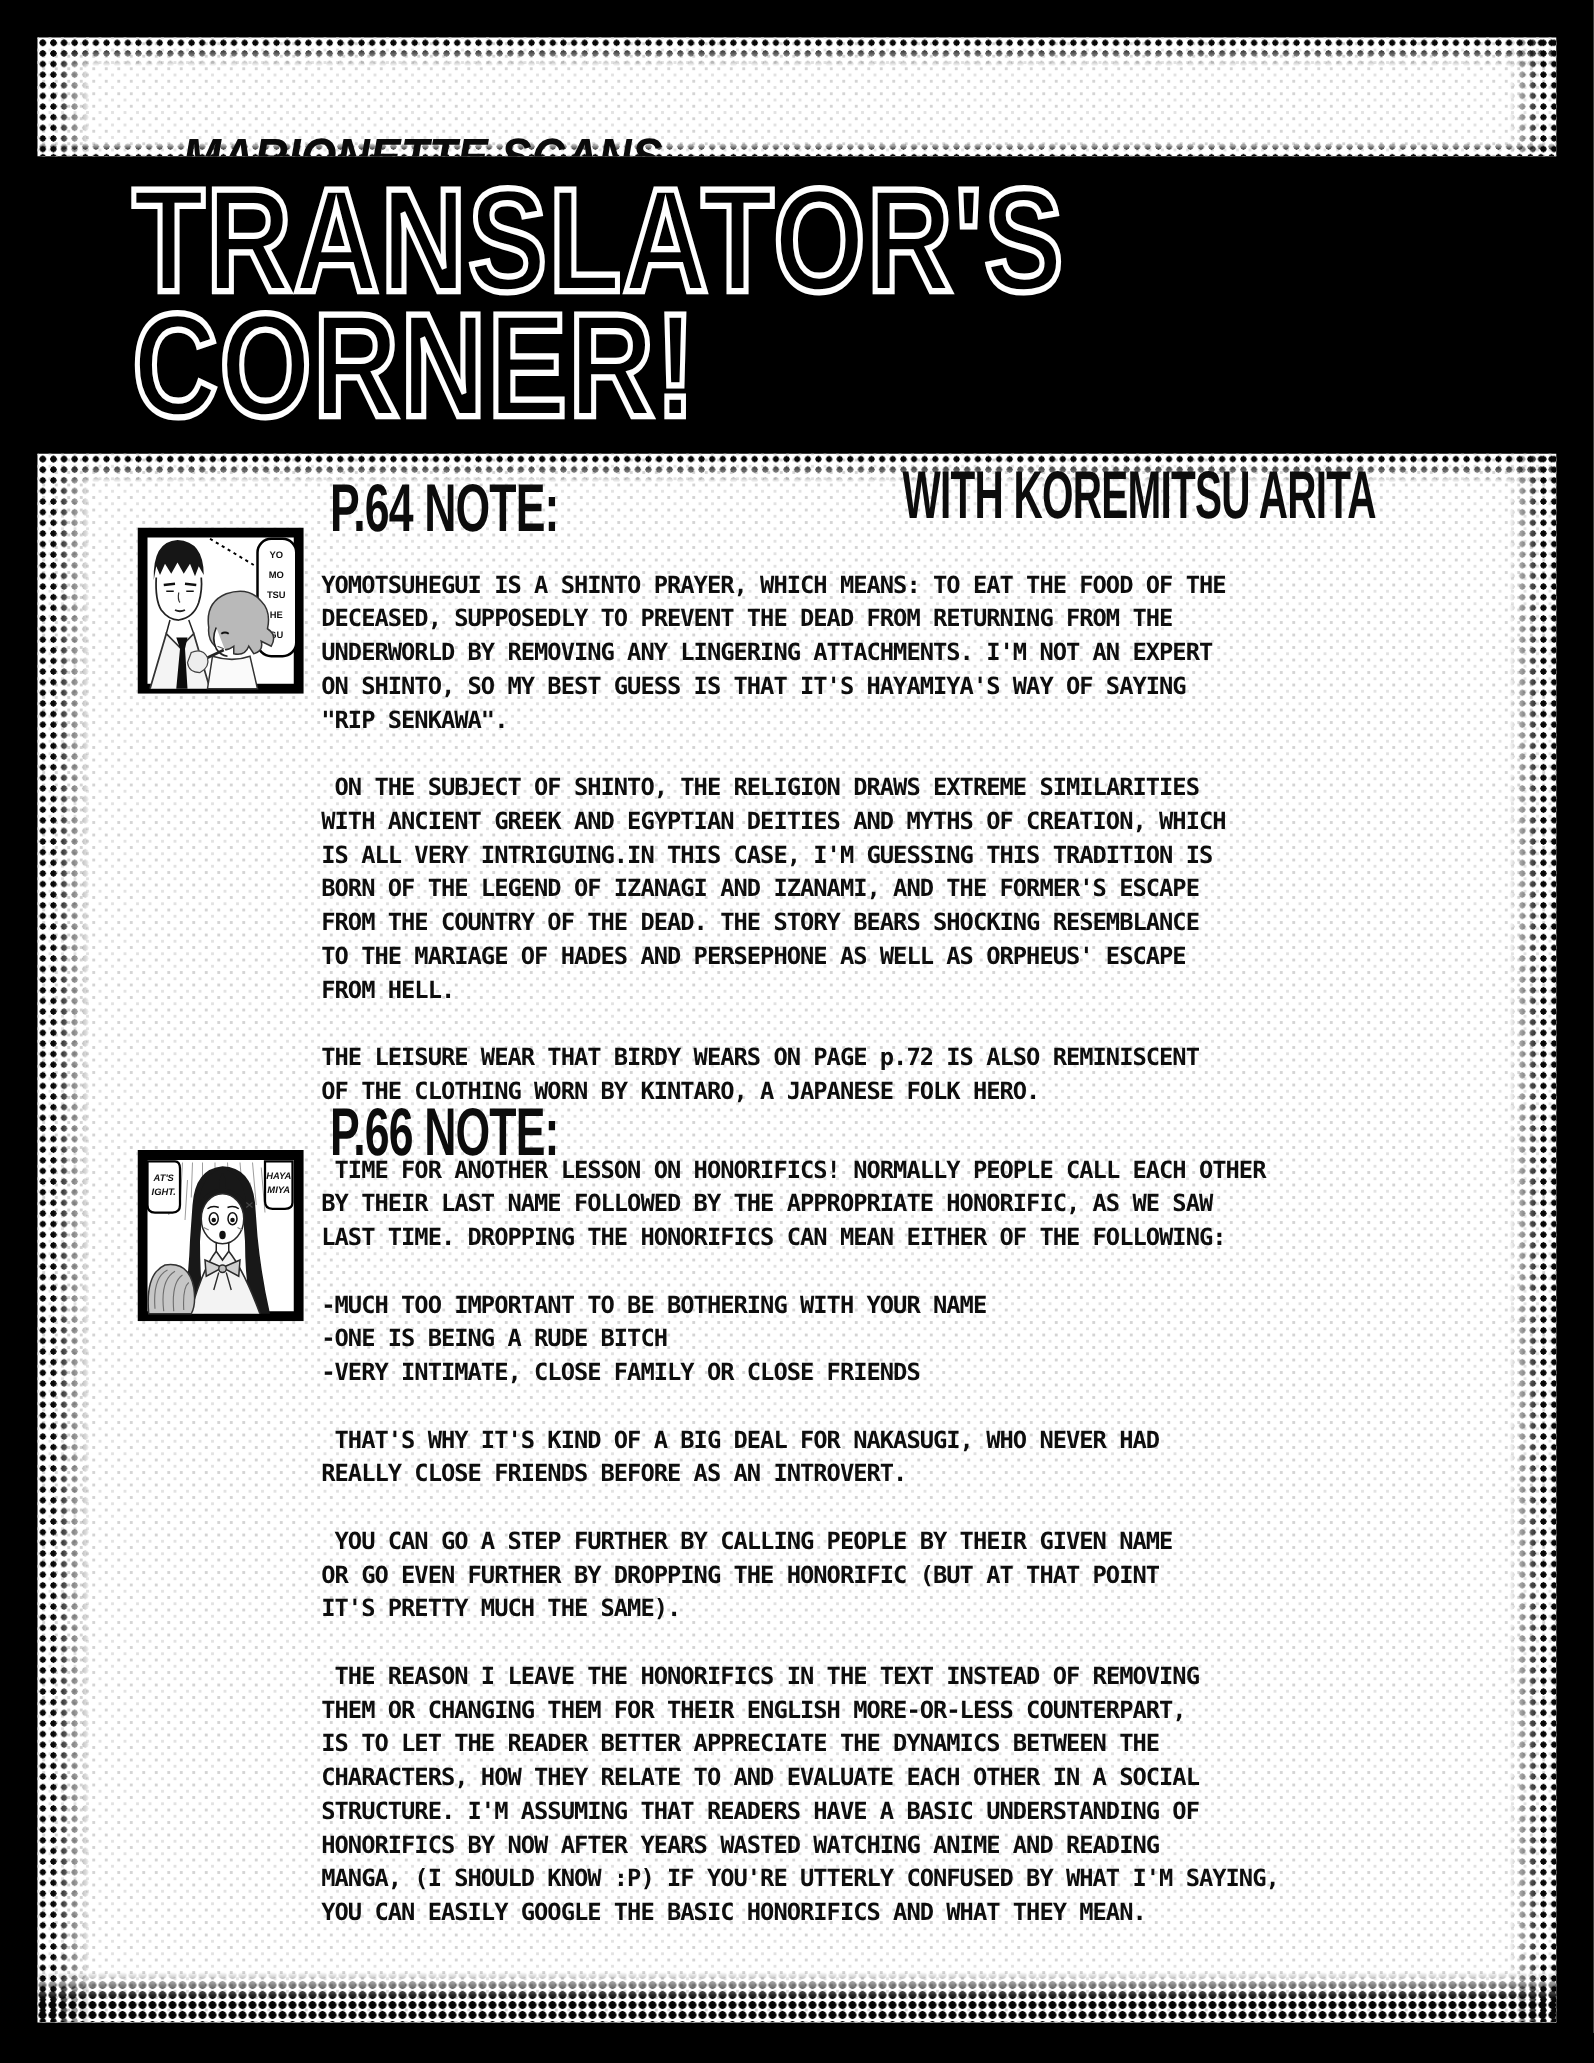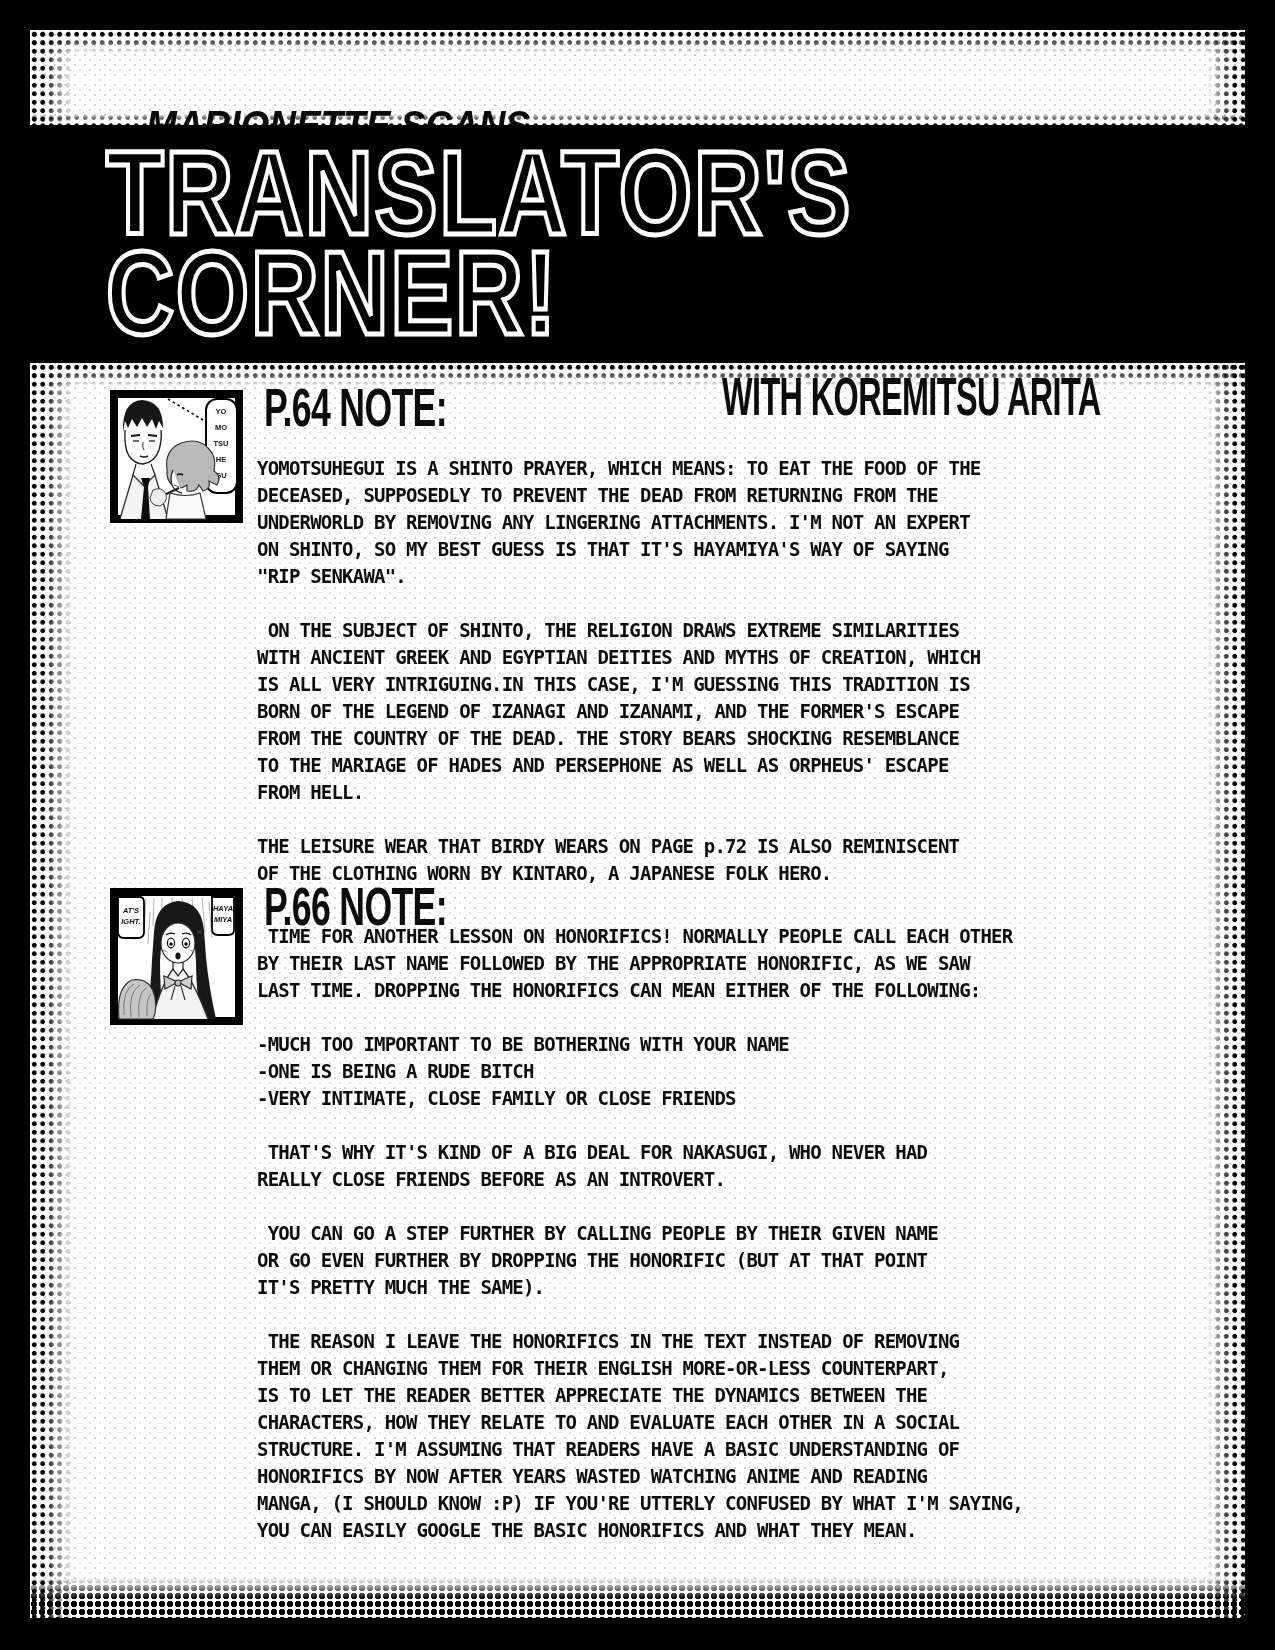--- a/index.html
+++ b/index.html
@@ -91,21 +91,21 @@
   .note-body{
     position:absolute;
     font-weight:700;font-size:19px;line-height:27px;
     letter-spacing:-0.8px;color:#0e0e0e;
     white-space:pre-wrap;
     width:900px;
   }
   #body-p64{left:227px;top:73px;}
   #body-p66{left:227px;top:541px;}
 
-  .manga-panel{position:absolute;width:133px;}
+  .manga-panel{position:absolute;width:133px;margin-top:32px;}
   #panel-p64{left:80px;top:27px;height:133px;}
   #panel-p66{left:80px;top:525px;height:137px;font-style:italic;}
   .manga-panel svg{display:block;width:100%;height:100%;}
   .bubble-text{font-family:"Liberation Sans",sans-serif;font-size:7.5px;font-weight:700;fill:#111;}
 </style>
 </head>
 <body>
 
 <div id="banner" class="paper">
   <div class="band t"></div>

